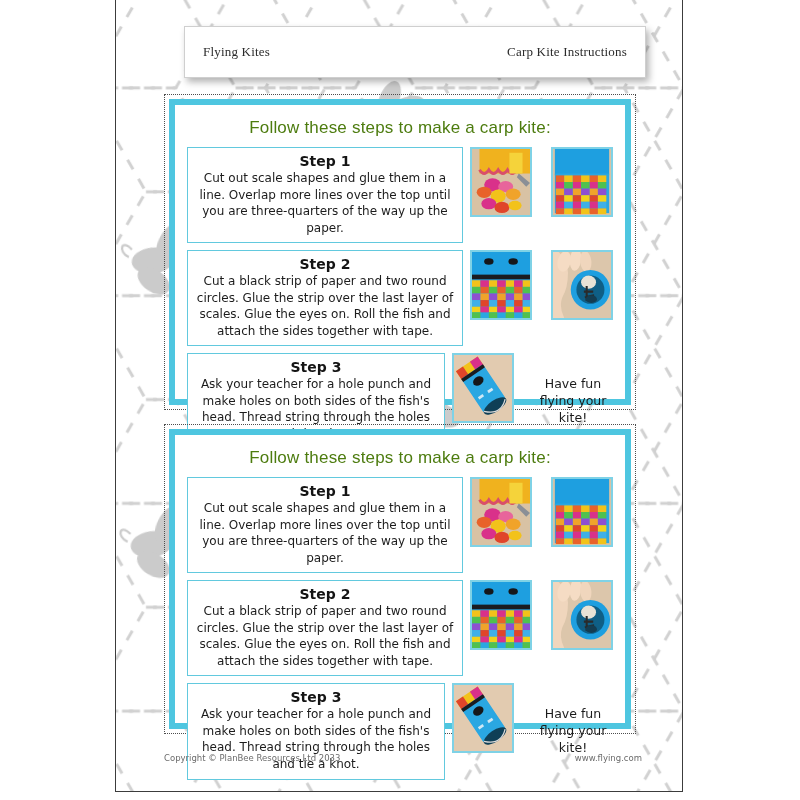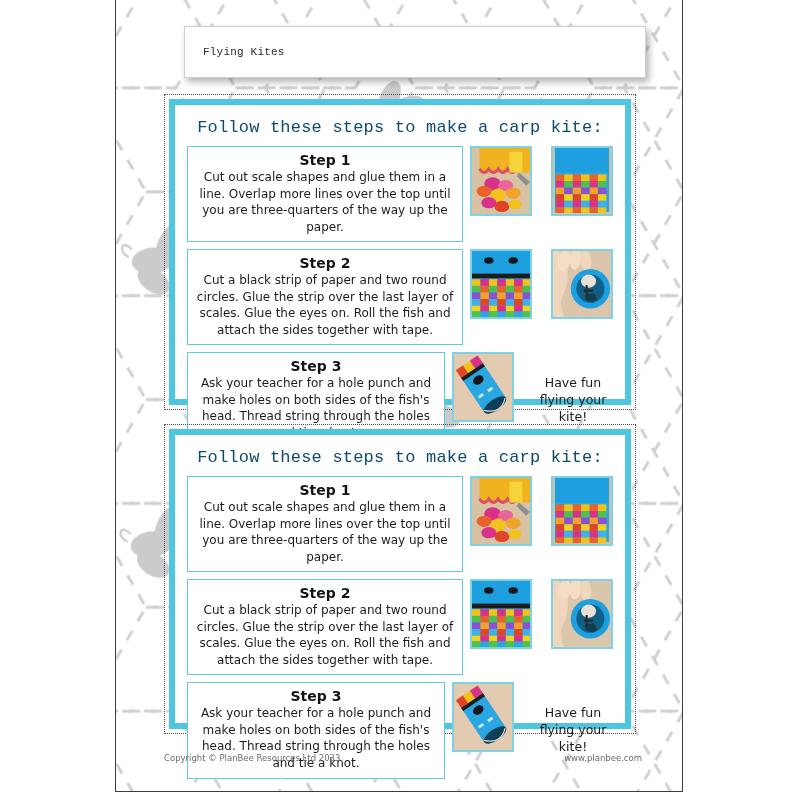--- a/index.html
+++ b/index.html
@@ -44,22 +44,22 @@
     width: 462px; height: 52px;
     background: #ffffff;
     border: 1px solid #cfcfcf;
     box-shadow: 3px 4px 7px rgba(0,0,0,0.30);
     z-index: 20;
     display: flex; align-items: center;
     justify-content: space-between;
     padding: 0 18px;
   }
   .title-text {
-    font-family: Liberation Mono, monospace;
-    font-size: 11px;
+    font-family: Liberation Serif, serif;
+    font-size: 13px;
     color: #2b2b2b;
     letter-spacing: .2px;
     white-space: nowrap;
   }
 
   
   .card-outer {
     position: absolute;
     left: 48px;
     width: 472px;
@@ -73,23 +73,23 @@
     background: #ffffff;
     padding: 9px 12px 14px 12px;
     height: 100%;
   }
 
   #card-1 { top: 94px; height: 316px; }
   #card-2 { top: 424px; height: 310px; }
 
   .card-heading {
     text-align: center;
-    font-family: Liberation Mono, monospace;
+    font-family: Liberation Sans, sans-serif;
     font-size: 17px;
-    color: #0c4a6e;
+    color: #4d7c0f;
     letter-spacing: .2px;
     padding: 4px 0 9px 0;
     white-space: nowrap;
   }
 
   
   .step-row {
     display: flex;
     align-items: stretch;
     gap: 7px;
@@ -222,20 +222,21 @@
           <use href="#kite" transform="translate(290,378) rotate(-6)"></use>
           <use href="#kite" transform="translate(8,520) rotate(6)"></use>
           <use href="#kite" transform="translate(505,540) scale(-1,1)"></use>
           <use href="#kite" transform="translate(270,640) rotate(10)"></use>
         </g>
       </svg>
     </div>
 
     <div id="title-bar">
       <span class="title-text">Flying Kites</span>
+      <span class="title-text">Carp Kite Instructions</span>
     </div>
 
     <div class="card-outer" id="card-1">
       <div class="card-cyan">
 
         <div class="card-heading">Follow these steps to make a carp kite:</div>
 
         <div class="step-row">
           <div class="step-box">
             <div class="step-title">Step 1</div>
@@ -676,17 +677,17 @@
             </div>
             <div class="fun-text">Have fun flying your kite!</div>
           </div>
         </div>
 
       </div>
     </div>
 
     <div id="footer">
       <span class="footer-text">Copyright © PlanBee Resources Ltd 2033</span>
-      <span class="footer-text">www.planbee.com</span>
+      <span class="footer-text">www.flying.com</span>
     </div>
 
   </div>
 </div>
 
 </body></html>

